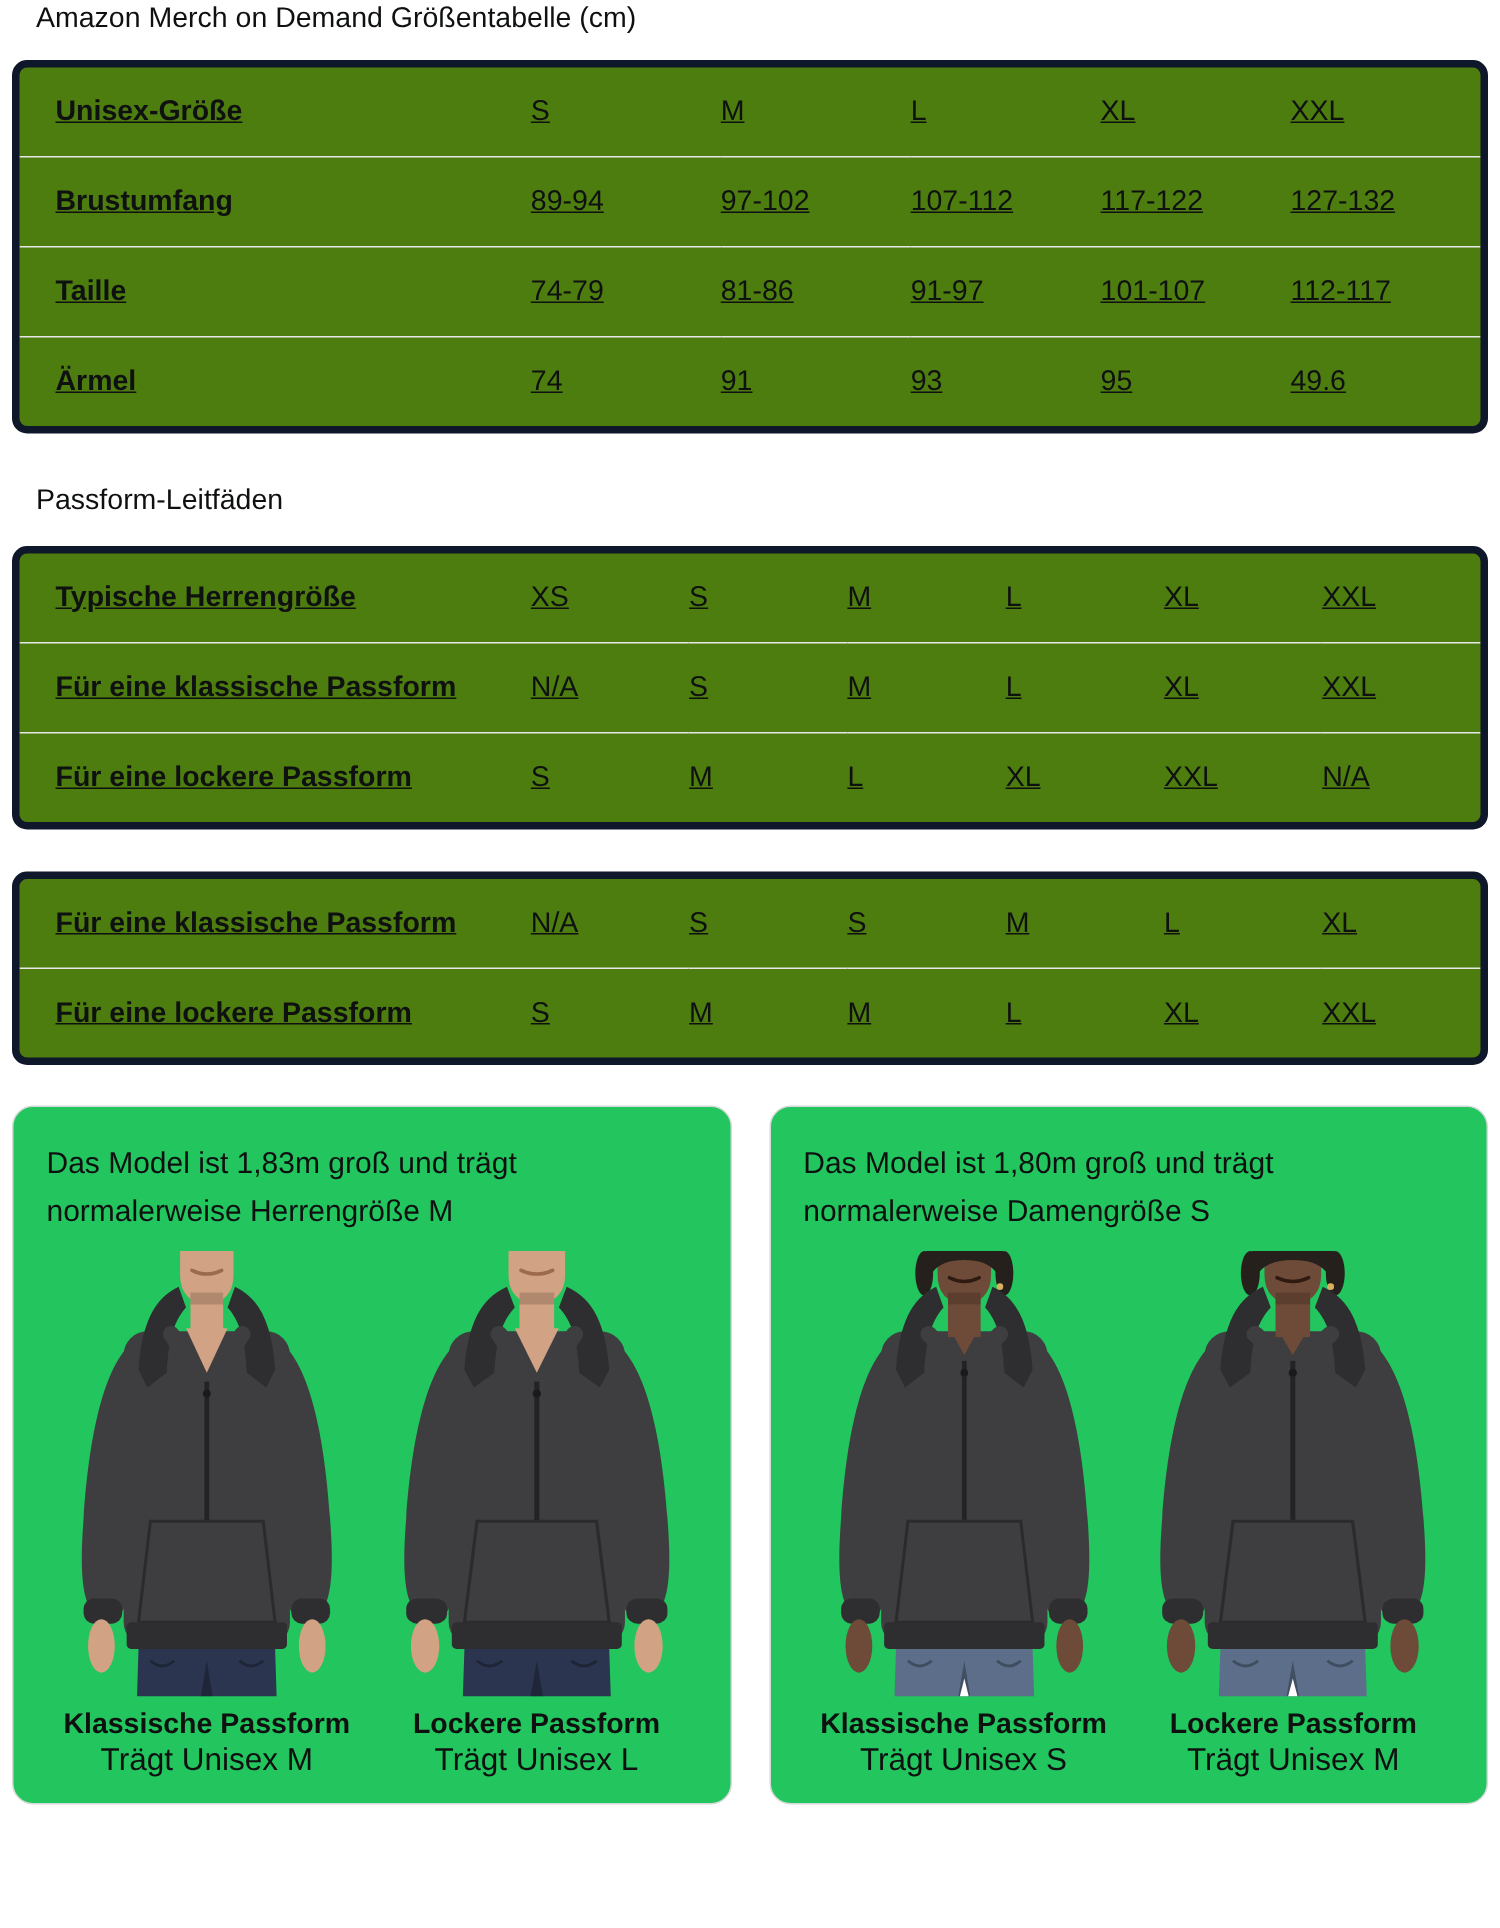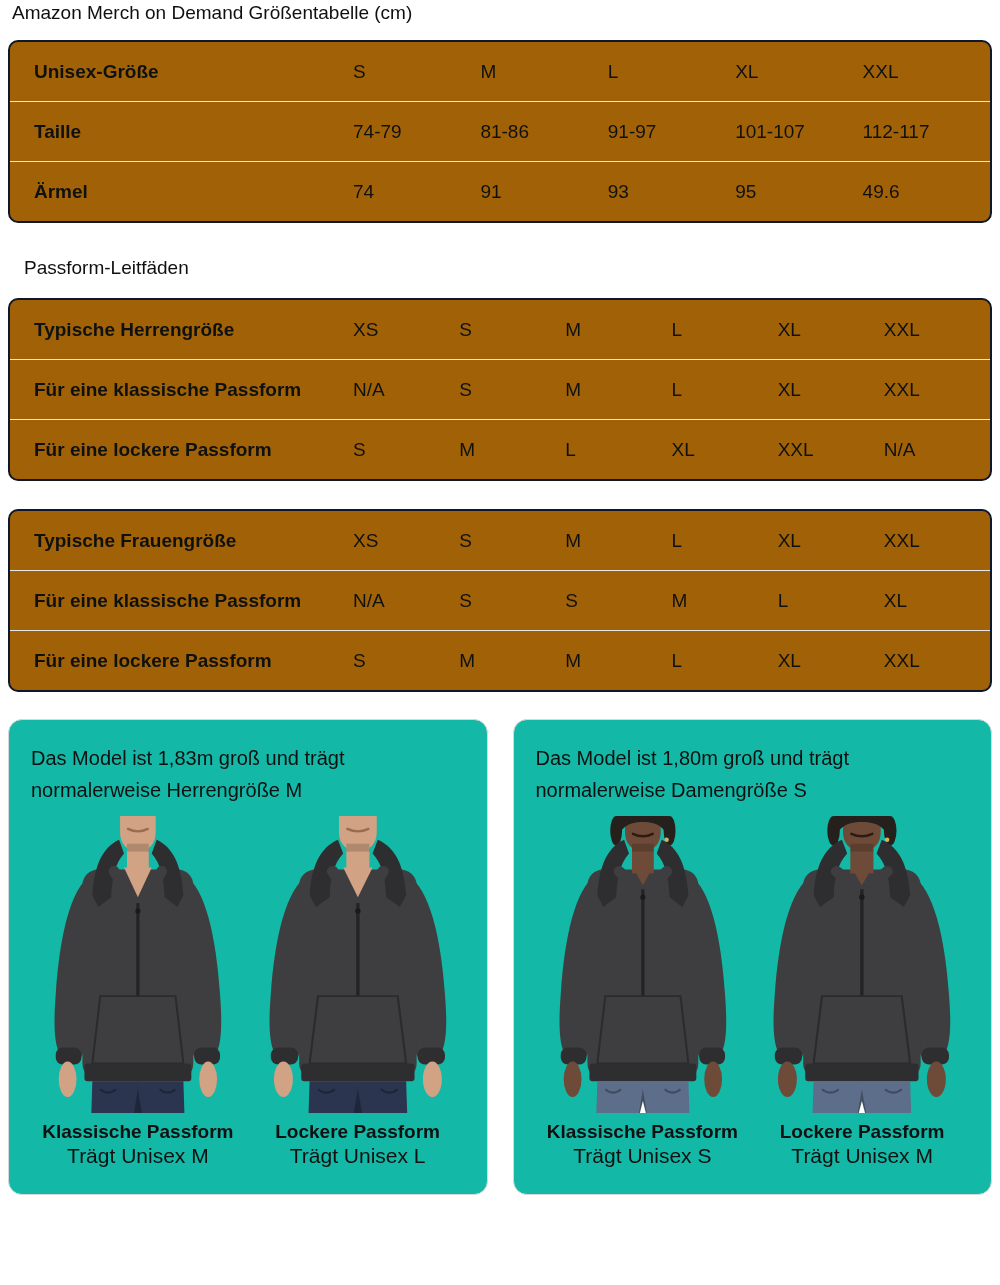--- a/index.html
+++ b/index.html
@@ -4,43 +4,44 @@
 <style>
   html,body{margin:0;padding:0;background:#fff;}
   body{
     width:1000px;
     font-family:"Liberation Sans","DejaVu Sans",sans-serif;
     color:#0F1111;
     -webkit-font-smoothing:antialiased;
   }
   .wrap{padding:2px 8px 10px 8px;}
 
-  .page-title{font-size:19px;font-weight:400;margin:0 0 16px 4px;padding-left:0;}
+  .page-title{font-size:19px;font-weight:400;margin:0 0 16px 16px;padding-left:0;}
   .section-title{font-size:19px;font-weight:400;margin:34px 0 19px 16px;}
   .note{font-size:19px;margin:16px 0 0 0;}
 
   .tbl{
-    border:2px solid #0f172a;
+    border:5px solid #0f172a;
     border-radius:10px;
     overflow:hidden;
-    background:#a16207;
+    background:#4d7c0f;
+    text-decoration:underline;
   }
   .tbl + .tbl{margin-top:28px;}
   .tbl table{width:100%;border-collapse:collapse;table-layout:fixed;font-size:19px;}
   .tbl td{height:59px;vertical-align:middle;padding:0;}
   .tbl tr + tr td{border-top:1px solid #E7E7E7;}
   .tbl td.lbl{font-weight:700;padding-left:24px;}
 
   .cards{display:flex;gap:25px;margin-top:27px;}
   .model-card{
     flex:1;
     border:1px solid #D5D9D9;
     border-radius:14px;
-    padding:16px 20px 26px 20px;
-    background:#14b8a6;
+    padding:16px 20px 16px 20px;
+    background:#22c55e;
     min-height:458px;
     box-sizing:border-box;
   }
   .model-card .desc{font-size:20px;line-height:1.6;margin:6px 2px 10px 2px;}
   .figs{display:flex;gap:2px;}
   .figs figure{flex:1;margin:0;text-align:center;}
   .figs svg{width:100%;height:auto;display:block;}
   .figcap-fit{font-weight:700;font-size:19px;margin-top:8px;}
   .figcap-size{font-size:21px;margin-top:1px;}
 </style>
@@ -64,20 +65,28 @@
       <tbody>
           <tr>
             <td class="lbl">Unisex-Größe</td>
             <td>S</td>
             <td>M</td>
             <td>L</td>
             <td>XL</td>
             <td>XXL</td>
           </tr>
           <tr>
+            <td class="lbl">Brustumfang</td>
+            <td>89-94</td>
+            <td>97-102</td>
+            <td>107-112</td>
+            <td>117-122</td>
+            <td>127-132</td>
+          </tr>
+          <tr>
             <td class="lbl">Taille</td>
             <td>74-79</td>
             <td>81-86</td>
             <td>91-97</td>
             <td>101-107</td>
             <td>112-117</td>
           </tr>
           <tr>
             <td class="lbl">Ärmel</td>
             <td>74</td>
@@ -141,29 +150,20 @@
       <colgroup>
           <col style="width:35%">
           <col>
           <col>
           <col>
           <col>
           <col>
           <col>
         </colgroup>
       <tbody>
-          <tr>
-            <td class="lbl">Typische Frauengröße</td>
-            <td>XS</td>
-            <td>S</td>
-            <td>M</td>
-            <td>L</td>
-            <td>XL</td>
-            <td>XXL</td>
-          </tr>
           <tr>
             <td class="lbl">Für eine klassische Passform</td>
             <td>N/A</td>
             <td>S</td>
             <td>S</td>
             <td>M</td>
             <td>L</td>
             <td>XL</td>
           </tr>
           <tr>

